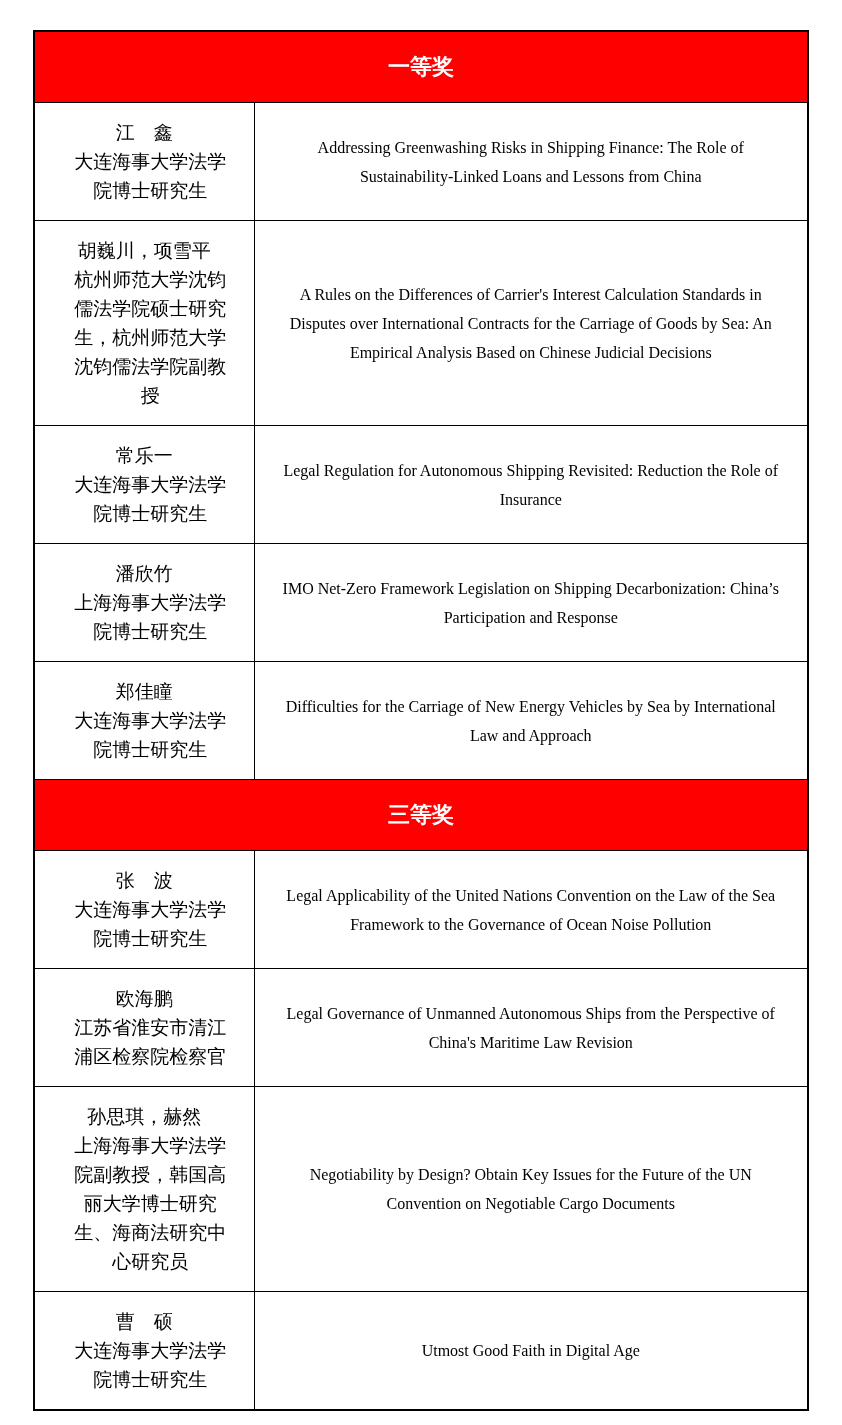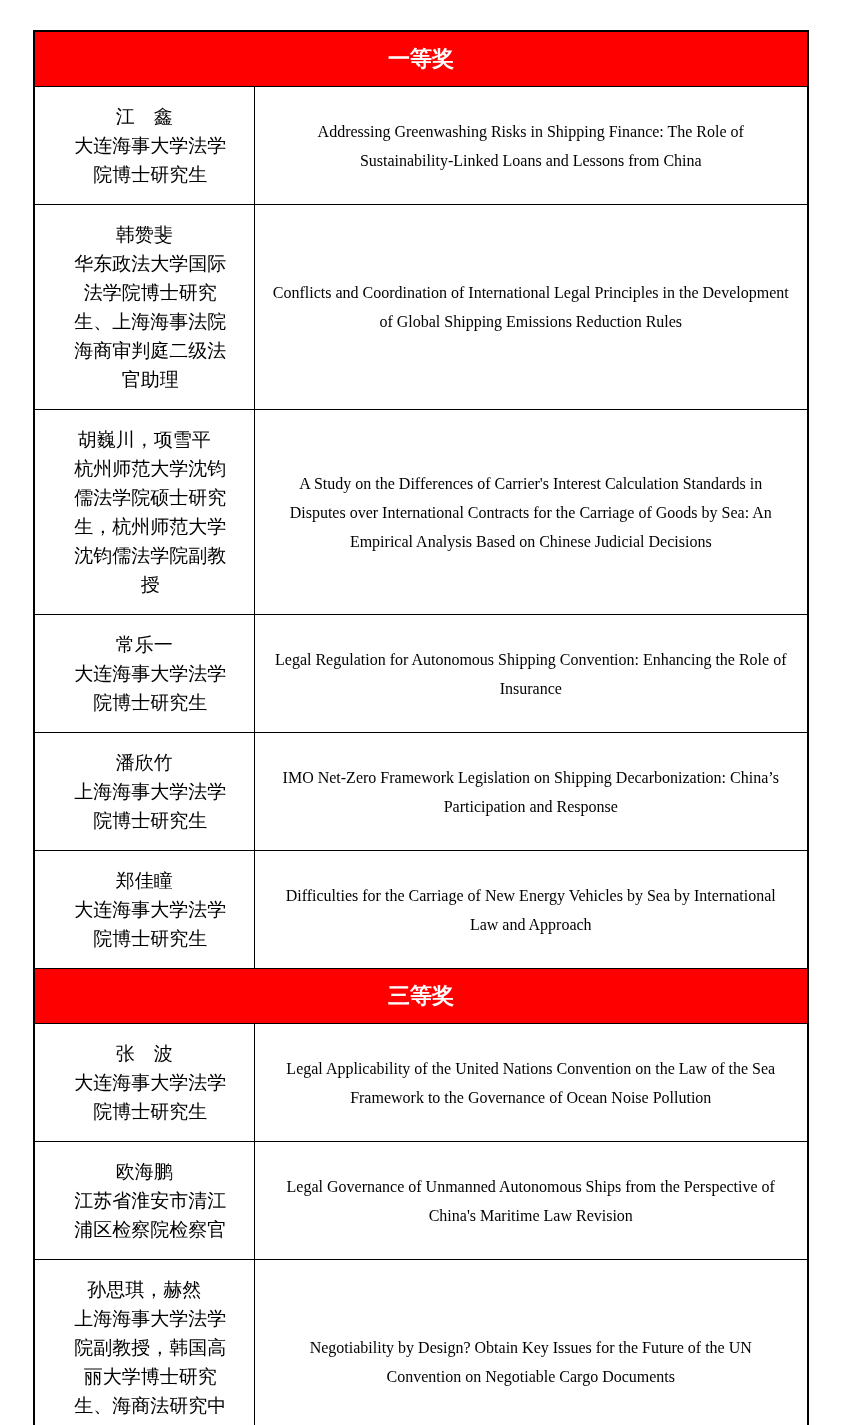--- a/index.html
+++ b/index.html
@@ -25,21 +25,21 @@
   table.award-table {
     border-width: 2px;
   }
   td.prize {
     background: #ff0000;
     color: #ffffff;
     font-weight: bold;
     font-size: 22px;
     text-align: center;
     height: 38px;
-    padding: 8px;
+    padding: 16px;
     font-family: "Liberation Sans", sans-serif;
   }
   td.author {
     width: 220px;
     font-size: 19px;
     line-height: 29px;
     text-align: center;
     vertical-align: middle;
     padding: 15px 19px;
     word-break: break-all;
@@ -72,41 +72,34 @@
     <tr>
       <td class="prize" colspan="2">一等奖</td>
     </tr>
     <tr>
       <td class="author">
         <div>江　鑫</div>
         <div class="aff">大连海事大学法学院博士研究生</div>
       </td>
       <td class="title">Addressing Greenwashing Risks in Shipping Finance: The Role of Sustainability-Linked Loans and Lessons from China</td>
     </tr>
-    <tr>
-      <td class="author">
-        <div>韩赞斐</div>
-        <div class="aff">华东政法大学国际法学院博士研究生、上海海事法院海商审判庭二级法官助理</div>
-      </td>
-      <td class="title">Conflicts and Coordination of International Legal Principles in the Development of Global Shipping Emissions Reduction Rules</td>
-    </tr>
 
     <tr>
       <td class="author">
         <div>胡巍川，项雪平</div>
         <div class="aff">杭州师范大学沈钧儒法学院硕士研究生，杭州师范大学沈钧儒法学院副教授</div>
       </td>
-      <td class="title">A Study on the Differences of Carrier's Interest Calculation Standards in Disputes over International Contracts for the Carriage of Goods by Sea: An Empirical Analysis Based on Chinese Judicial Decisions</td>
+      <td class="title">A Rules on the Differences of Carrier's Interest Calculation Standards in Disputes over International Contracts for the Carriage of Goods by Sea: An Empirical Analysis Based on Chinese Judicial Decisions</td>
     </tr>
     <tr>
       <td class="author">
         <div>常乐一</div>
         <div class="aff">大连海事大学法学院博士研究生</div>
       </td>
-      <td class="title">Legal Regulation for Autonomous Shipping Convention: Enhancing the Role of Insurance</td>
+      <td class="title">Legal Regulation for Autonomous Shipping Revisited: Reduction the Role of Insurance</td>
     </tr>
     <tr>
       <td class="author">
         <div>潘欣竹</div>
         <div class="aff">上海海事大学法学院博士研究生</div>
       </td>
       <td class="title">IMO Net-Zero Framework Legislation on Shipping Decarbonization: China’s Participation and Response</td>
     </tr>
 
     <tr>

